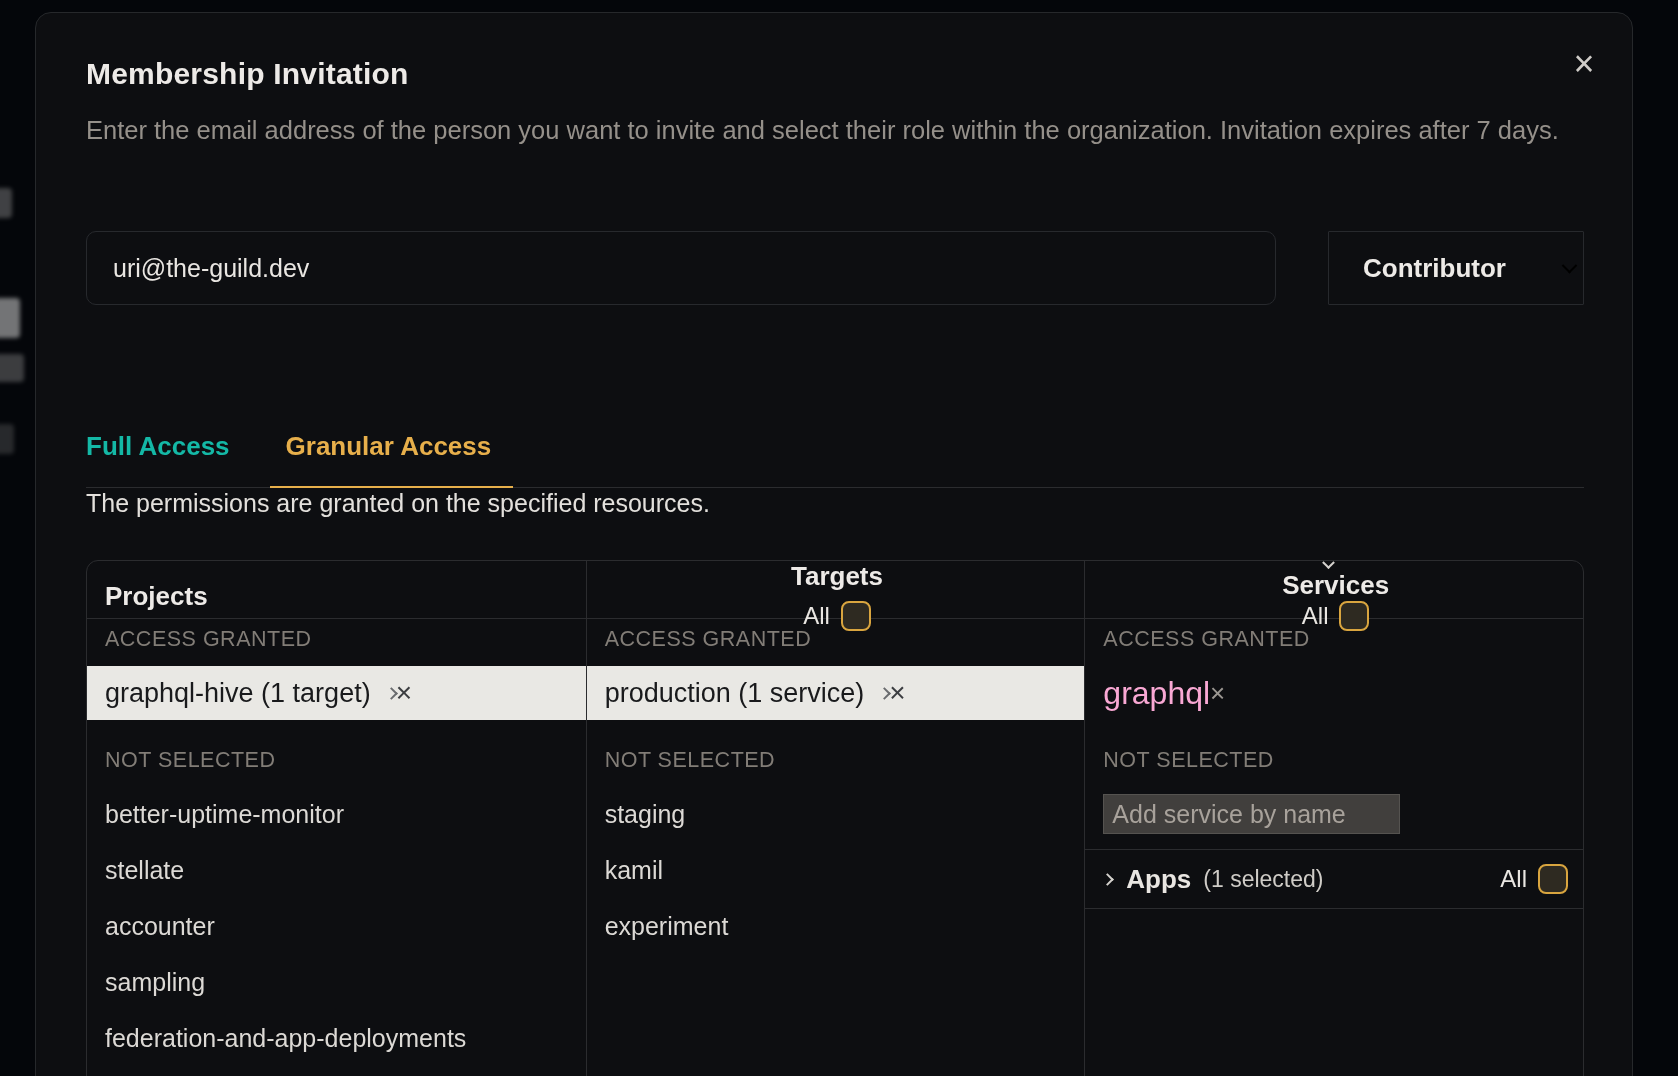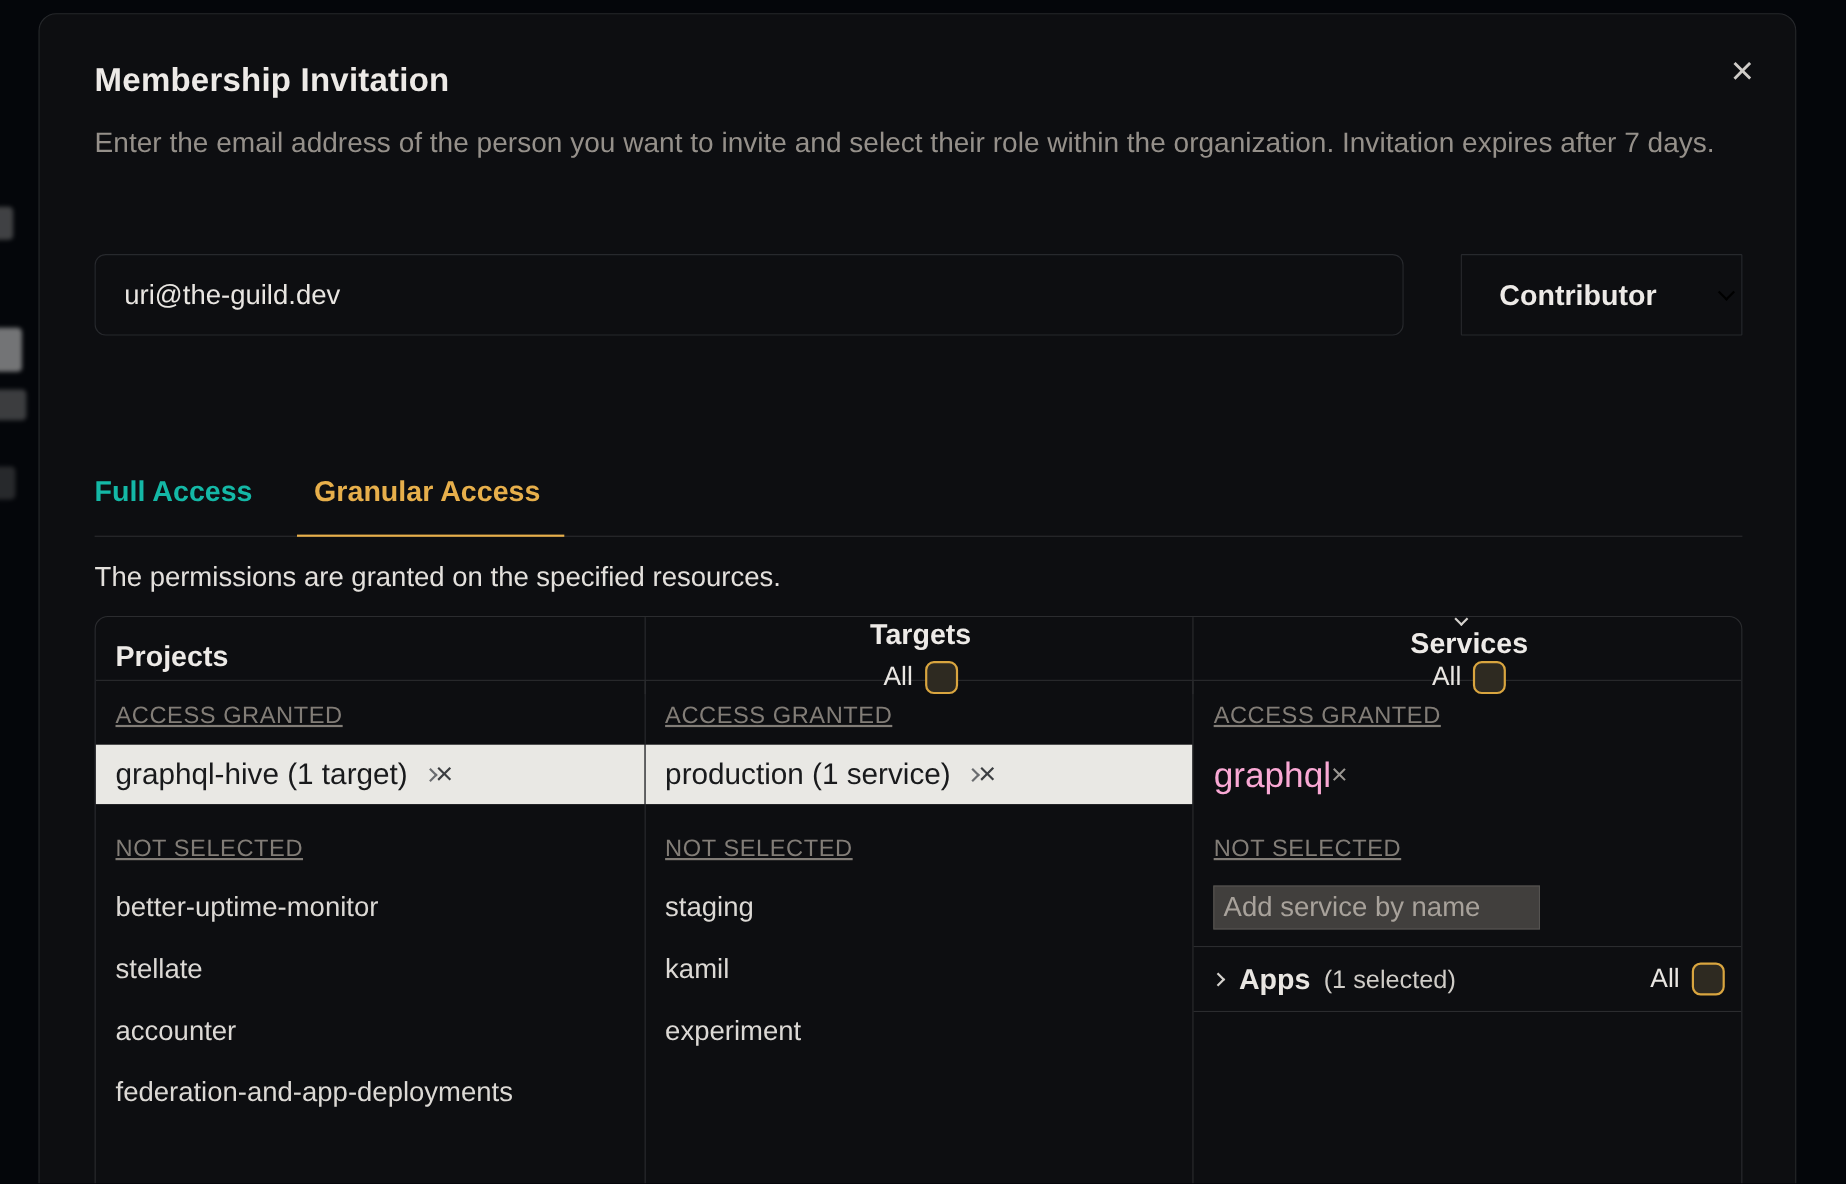--- a/index.html
+++ b/index.html
@@ -32,36 +32,36 @@
   .chev{display:inline-block;width:11px;height:11px;border-right:2.5px solid currentColor;border-bottom:2.5px solid currentColor;}
   .chev.down{transform:rotate(45deg) translate(-2px,-2px);}
   .chev.right{transform:rotate(-45deg);}
   .chev.sm{width:9px;height:9px;border-width:2px;}
 
   .tabbar{position:absolute;left:50px;top:418px;width:1498px;display:flex;gap:50px;border-bottom:1px solid #2b2c2f;}
   .tab{font-size:26px;font-weight:700;line-height:30px;padding:0 6px 26px 0;cursor:pointer;position:relative;color:#14b8a6;}
   .tab.active{color:#e7af4b;}
   .tab.active::after{content:"";position:absolute;left:-16px;right:-16px;bottom:-1px;height:2px;background:#e7af4b;}
 
-  .note{position:absolute;left:50px;top:498px;font-size:25px;color:#e3e0dc;}
+  .note{position:absolute;left:50px;top:476px;font-size:25px;color:#e3e0dc;}
 
   .rtable{position:absolute;left:50px;top:547px;width:1498px;height:553px;border:1px solid #2b2c2f;
     border-radius:12px 12px 0 0;overflow:hidden;display:flex;flex-direction:column;}
   .thead{display:grid;grid-template-columns:1fr 1fr 1fr;height:58px;border-bottom:1px solid #2b2c2f;flex:0 0 auto;}
   .tbody{display:grid;grid-template-columns:1fr 1fr 1fr;flex:1 1 auto;}
   .hcell{display:flex;align-items:center;padding:0 15px 0 18px;}
   .hcell + .hcell, .col + .col{border-left:1px solid #2b2c2f;flex-direction:column;}
   .hcell .htitle{font-size:26px;font-weight:700;color:#edeae7;}
   .hcell .spacer, .row .spacer, .apps-row .spacer{flex:1;}
   .all-wrap{display:flex;align-items:center;gap:11px;cursor:pointer;}
   .all-lbl{font-size:24px;color:#e9e6e2;}
   .checkbox{width:30px;height:30px;border:2px solid #d9a53f;border-radius:8px;background:#2e2a21;}
 
   .col{padding:0;display:flex;flex-direction:column;}
-  .sec-lbl{margin:18px 0 0 0;height:26px;line-height:26px;padding-left:18px;font-size:21.5px;color:#827d77;letter-spacing:.5px;text-decoration:underline;}
+  .sec-lbl{margin:7px 0 0 0;height:26px;line-height:26px;padding-left:18px;font-size:21.5px;color:#827d77;letter-spacing:.5px;}
   .sec-lbl.ns{margin-top:27px;}
   .sel-row{margin-top:14px;height:54px;background:#e9e8e4;display:flex;align-items:center;
     padding:0 26px 0 18px;cursor:pointer;}
   .sel-row .rlbl{font-size:27px;color:#191a1c;}
   .sel-row .chev{color:#6a6c6f;margin-left:16px;}
   .sel-row .remove{color:#3c3e41;font-size:28px;line-height:28px;cursor:pointer;}
   .svc-row{margin-top:14px;height:54px;display:flex;align-items:center;padding:0 28px 0 18px;cursor:pointer;}
   .svc-row .rlbl{font-size:32px;color:#f9a8d4;}
   .svc-row .remove{color:#9b9792;font-size:26px;cursor:pointer;}
   .item{height:56px;display:flex;align-items:center;padding-left:18px;font-size:25px;color:#dcd9d5;cursor:pointer;}
@@ -137,20 +137,21 @@
             <span class="rlbl">graphql-hive (1 target)</span>
             <span class="chev right sm"></span>
             <span class="spacer"></span>
             <span class="remove">×</span>
           </div>
           <div class="sec-lbl ns">NOT SELECTED</div>
           <div class="items">
             <div class="item">better-uptime-monitor</div>
             <div class="item">stellate</div>
             <div class="item">accounter</div>
+            <div class="item">sampling</div>
             <div class="item">federation-and-app-deployments</div>
           </div>
         </div>
 
         <div class="col">
           <div class="sec-lbl">ACCESS GRANTED</div>
           <div class="sel-row">
             <span class="rlbl">production (1 service)</span>
             <span class="chev right sm"></span>
             <span class="spacer"></span>

